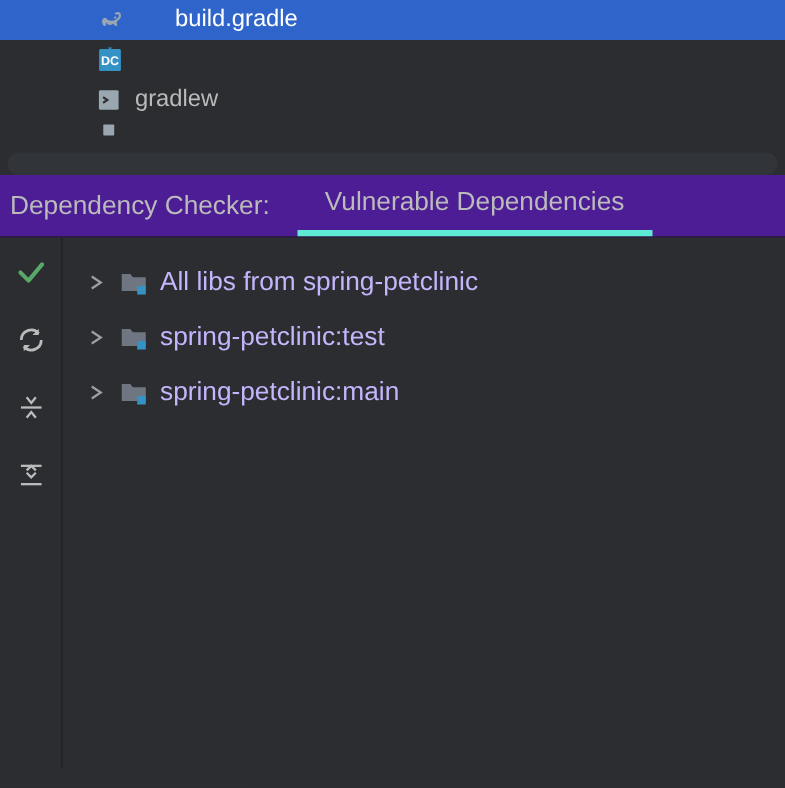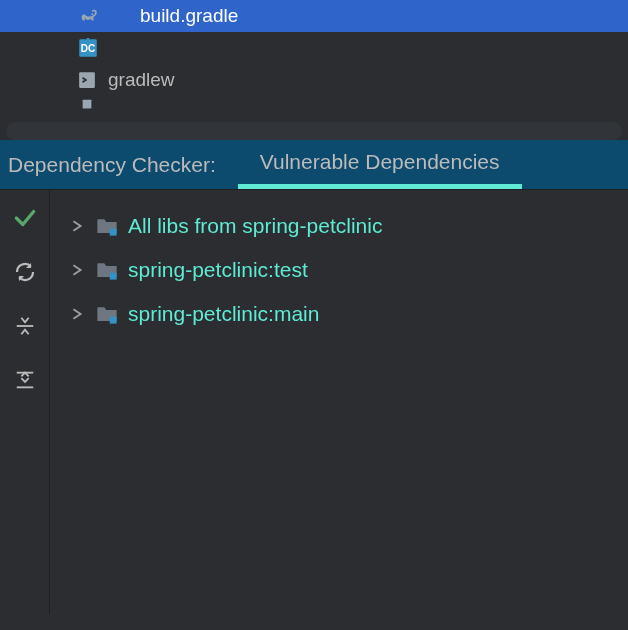--- a/index.html
+++ b/index.html
@@ -30,21 +30,21 @@
       background: #313438;
       border-radius: 9px;
       margin-left: 6px;
       margin-right: 6px;
     }
     .tool-tabs {
       display: flex;
       align-items: center;
       height: 50px;
       border-bottom: 1px solid #1e1f22;
-      background: #0c4a6e;
+      background: #4c1d95;
       padding-left: 2px;
     }
     .tool-tab-title {
       padding: 0 22px 0 6px;
       font-size: 21px;
       color: #bbbbbb;
       white-space: nowrap;
     }
     .tool-tab {
       padding: 0 22px;
@@ -67,21 +67,21 @@
       gap: 26px;
     }
     .toolbar-btn { width: 28px; height: 28px; display: flex; align-items: center; justify-content: center; cursor: pointer; color: #bbbbbb; }
     .dep-tree { flex: 1; padding: 14px 0 0 8px; }
     .dep-row {
       display: flex;
       align-items: center;
       height: 44px;
       gap: 10px;
       cursor: pointer;
-      color: #5eead4;
+      color: #c4b5fd;
       font-size: 21px;
       padding-left: 10px;
     }
     .chevron { width: 18px; display: flex; align-items: center; justify-content: center; color: #9aa0a6; }
     .module-icon { width: 22px; height: 22px; display: flex; align-items: center; justify-content: center; }
   </style>
 </head>
 <body>
 
 <div class="file-tree">

